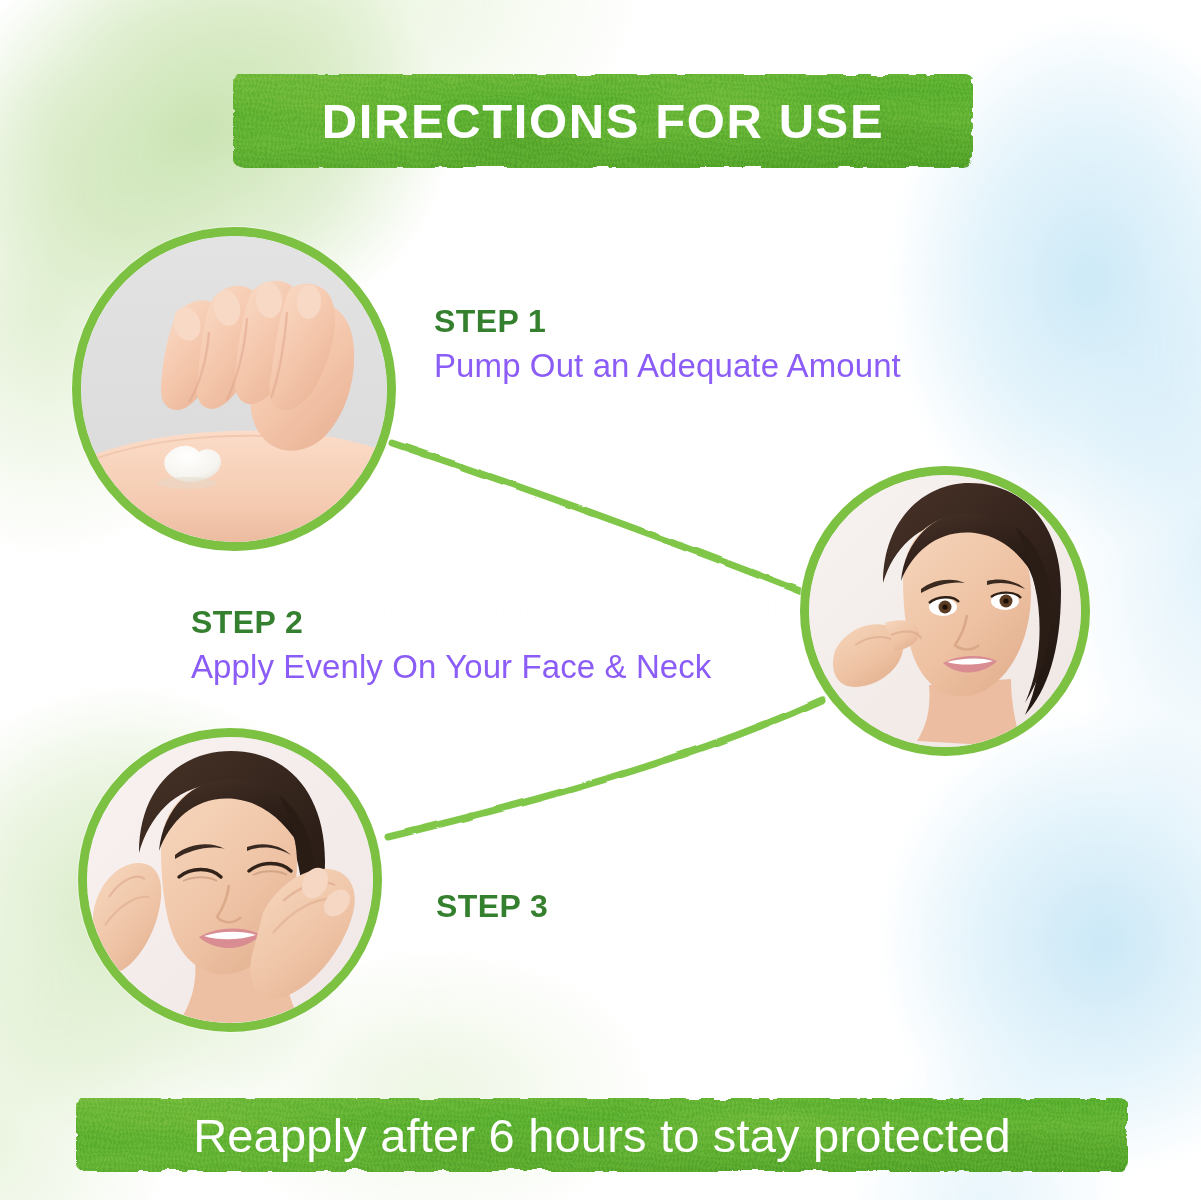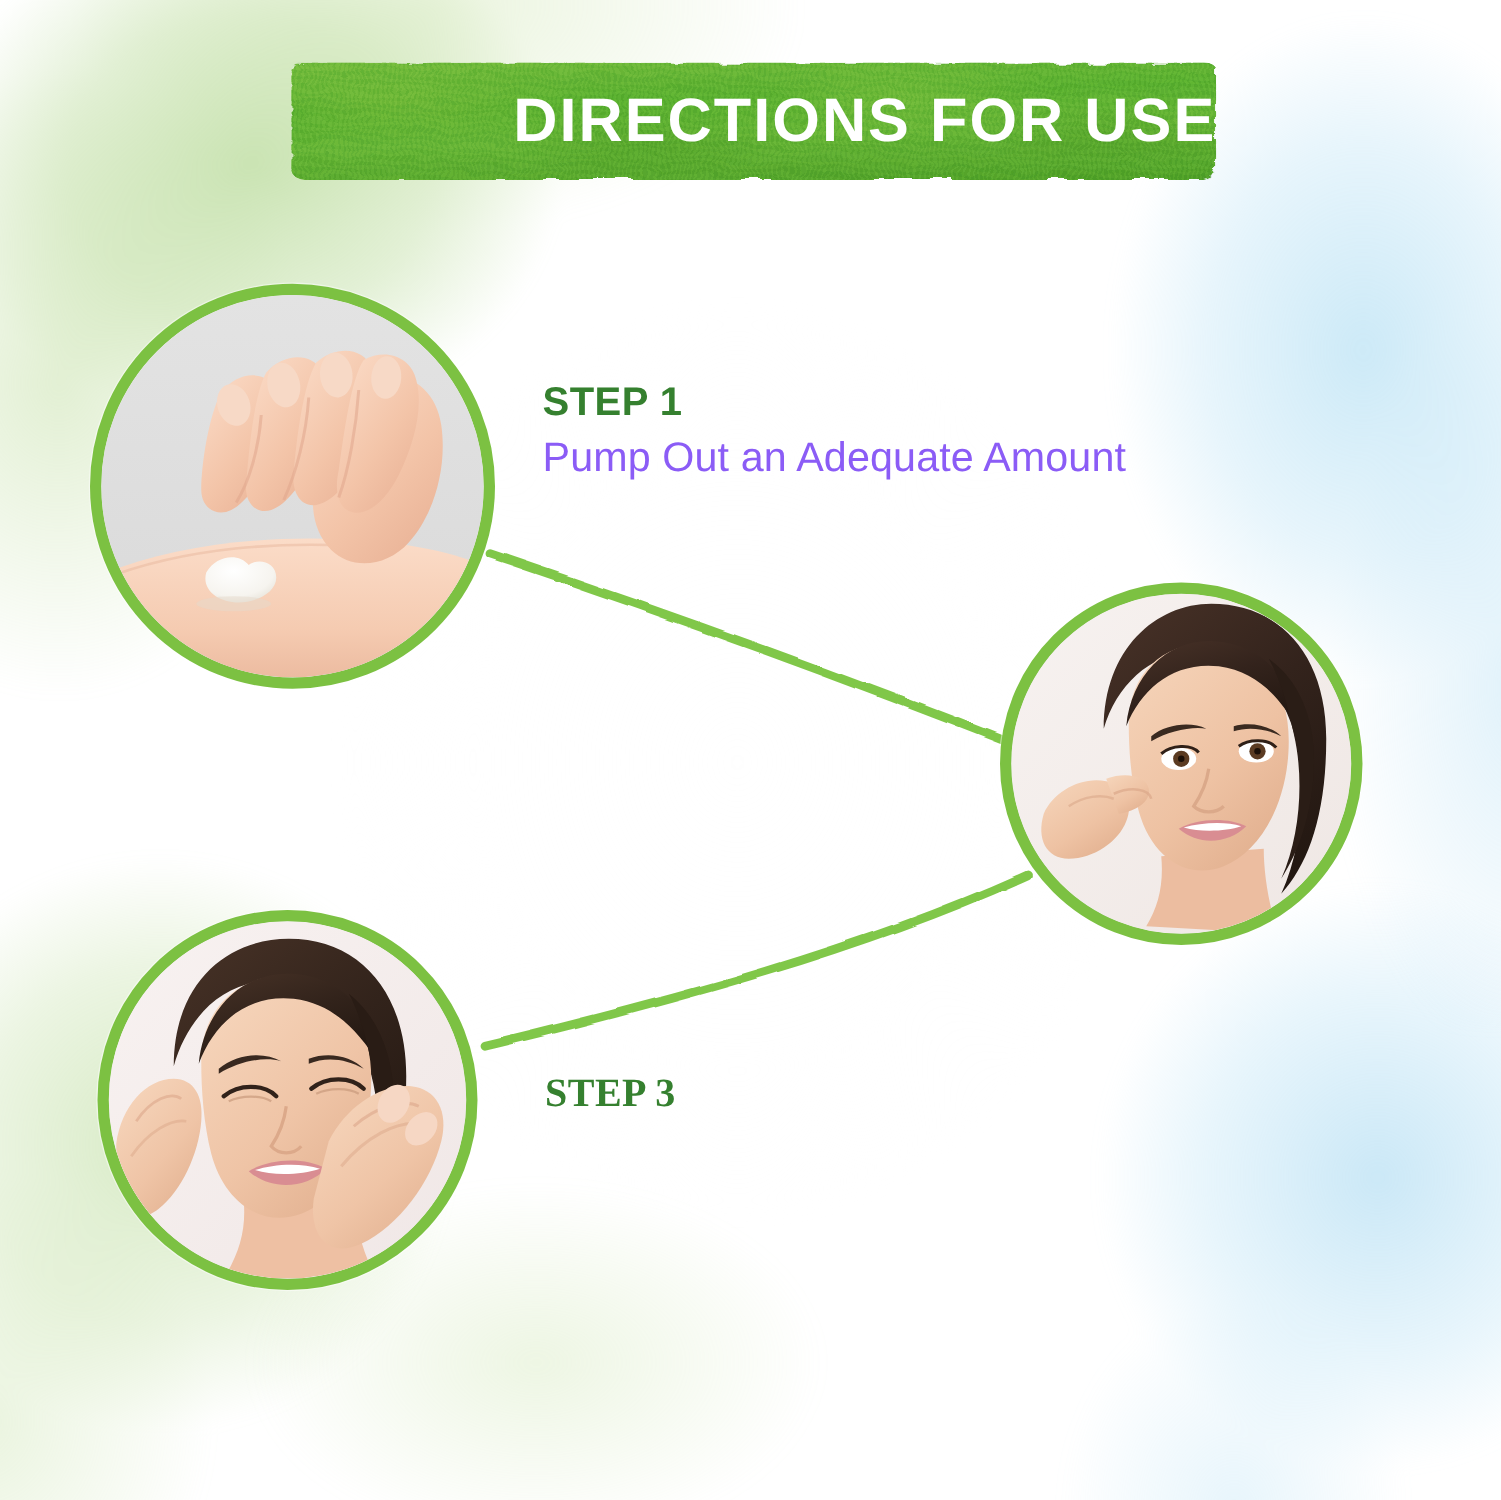--- a/index.html
+++ b/index.html
@@ -113,22 +113,22 @@
     inset: 0;
     background:
       repeating-linear-gradient(92deg, rgba(255,255,255,.10) 0 2px, rgba(0,0,0,.05) 2px 4px),
       repeating-linear-gradient(4deg, rgba(255,255,255,.07) 0 3px, rgba(20,80,10,.05) 3px 6px);
     mix-blend-mode: overlay;
     opacity: .65;
   }
 
   
   #header-band {
-    left: 233px; top: 50px;
-    width: 740px; height: 94px; justify-content: flex-end;
+    left: 233px; top: 74px;
+    width: 740px; height: 94px;
   }
   #header-title {
     position: relative;
     z-index: 2;
     color: #ffffff;
     font-size: 49px;
     font-weight: 700;
     letter-spacing: 1.6px;
     text-transform: uppercase;
     white-space: nowrap;
@@ -181,21 +181,21 @@
     font-size: 33px;
     font-weight: 400;
     color: #8b5cf6;
     letter-spacing: .1px;
     line-height: 1.2;
     white-space: nowrap;
   }
 
   #text-step1 { left: 434px; top: 303px; }
   #text-step2 { left: 191px; top: 604px; }
-  #text-step3 { left: 436px; top: 856px; font-family: Liberation Serif, serif; }
+  #text-step3 { left: 436px; top: 888px; }
 </style>
 </head>
 <body>
 
 <svg width="0" height="0" style="position:absolute" aria-hidden="true">
   <defs>
     <filter id="paper-rough" x="-8%" y="-20%" width="116%" height="140%">
       <feTurbulence type="fractalNoise" baseFrequency="0.035 0.09" numOctaves="4" seed="7" result="n"></feTurbulence>
       <feDisplacementMap in="SourceGraphic" in2="n" scale="11" xChannelSelector="R" yChannelSelector="G"></feDisplacementMap>
     </filter>
@@ -332,20 +332,24 @@
         <path d="M 138 187 C 152 183 172 182 184 186 C 172 190 152 191 138 187 Z" fill="#ffffff"></path>
 
         <path d="M 26 176 C 34 158 56 146 76 150 C 92 154 98 168 92 182 C 86 198 66 212 46 212 C 28 212 20 196 26 176 Z" fill="url(#skinB)"></path>
         <path d="M 76 148 C 92 142 108 146 110 156 C 112 166 100 174 86 176" fill="url(#skinB)"></path>
         <path d="M 82 160 C 96 154 110 156 112 164" fill="none" stroke="#dba88a" stroke-width="2" opacity=".7"></path>
         <path d="M 46 170 C 58 162 72 160 82 164" fill="none" stroke="#dba88a" stroke-width="2" opacity=".6"></path>
       </svg>
     </div>
   </div>
 
+  <div class="step-text" id="text-step2">
+    <div class="step-label">STEP 2</div>
+    <div class="step-desc">Apply Evenly On Your Face &amp; Neck</div>
+  </div>
 
   <div class="photo-circle" id="circle-step3">
     <div class="photo-inner">
       <svg viewBox="0 0 286 286" width="100%" height="100%">
         <defs>
           <linearGradient id="g3bg" x1="0" y1="0" x2="1" y2="1">
             <stop offset="0%" stop-color="#f8f2f1"></stop>
             <stop offset="100%" stop-color="#f0e7e6"></stop>
           </linearGradient>
           <linearGradient id="skinC" x1="0.2" y1="0" x2="0.9" y2="1">
@@ -393,14 +397,18 @@
         <ellipse cx="228" cy="146" rx="12" ry="16" fill="#f6d7c4" transform="rotate(28 228 146)"></ellipse>
         <ellipse cx="250" cy="166" rx="11" ry="15" fill="#f6d7c4" transform="rotate(42 250 166)"></ellipse>
       </svg>
     </div>
   </div>
 
   <div class="step-text" id="text-step3">
     <div class="step-label">STEP 3</div>
   </div>
 
+  <div class="band" id="footer-band">
+    <div class="band-paint"></div>
+    <div id="footer-text">Reapply after 6 hours to stay protected</div>
+  </div>
 
 </div>
 
 </body></html>

